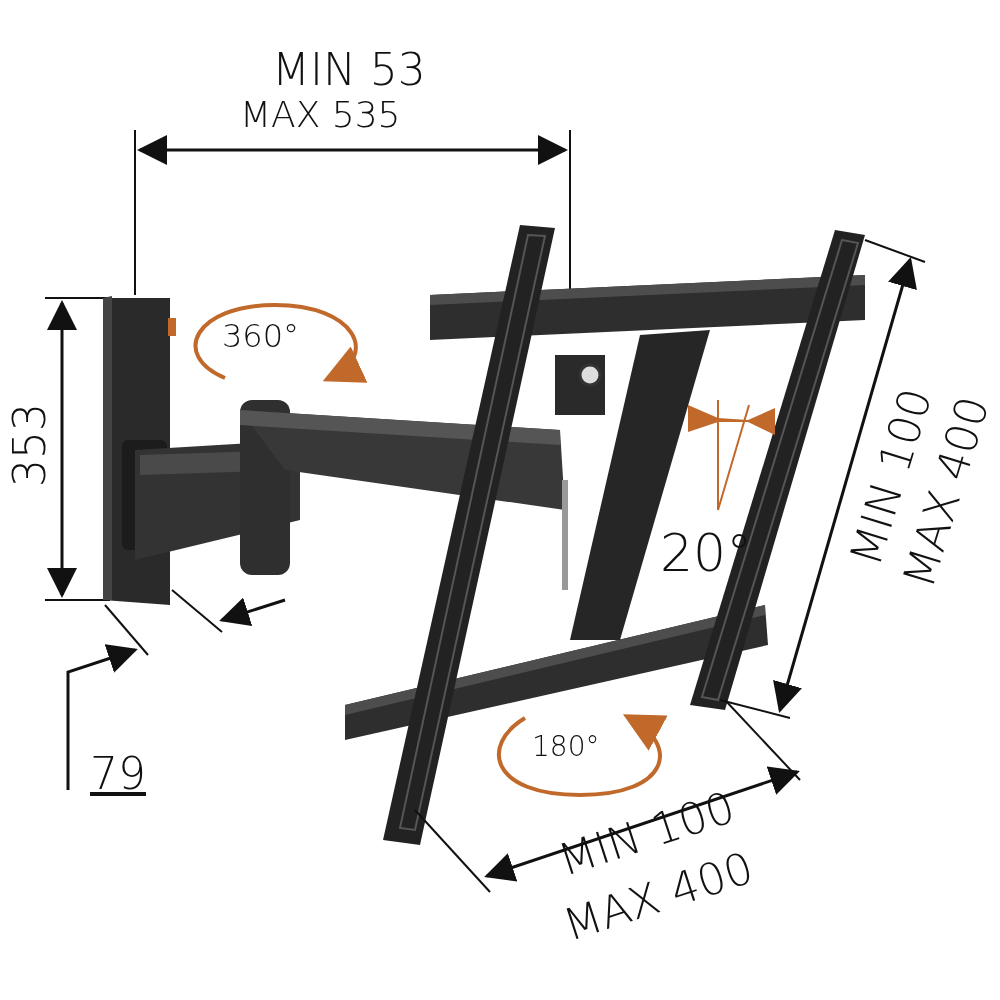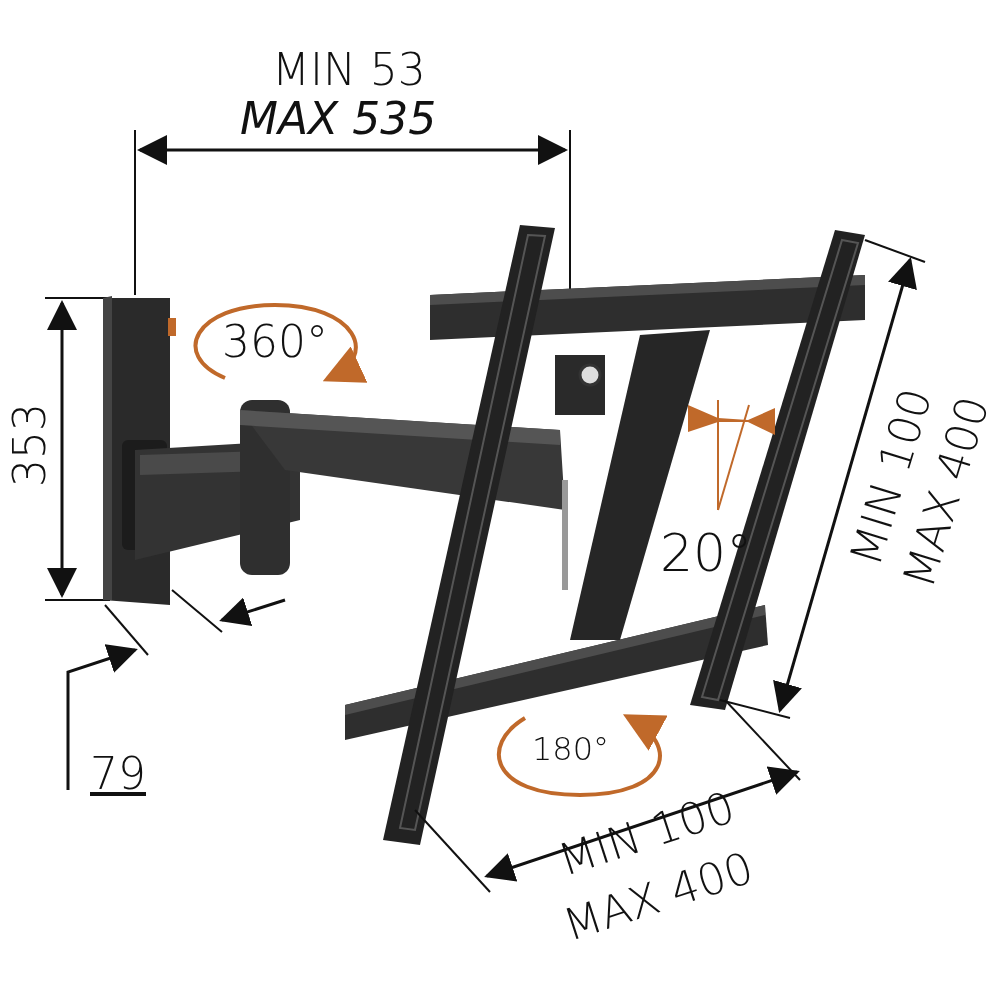--- a/index.html
+++ b/index.html
@@ -93,28 +93,28 @@
     </g>
 
     <g>
       <line x1="415" y1="810" x2="490" y2="892" stroke="#111" stroke-width="2"></line>
       <line x1="725" y1="700" x2="800" y2="780" stroke="#111" stroke-width="2"></line>
       <line x1="487" y1="876" x2="797" y2="772" stroke="#111" stroke-width="3" marker-start="url(#arr)" marker-end="url(#arr)"></line>
     </g>
   </svg>
 
   <div class="lbl" style="left:272px;top:48px;font-size:44px;">MIN 53</div>
-  <div class="lbl" style="left:240px;top:97px;font-size:44px;font-style:italic;">MAX 535</div>
+  <div class="lbl" style="left:240px;top:97px;font-size:36px;">MAX 535</div>
 
   <div class="lbl" style="left:-10px;top:425px;font-size:44px;transform:rotate(-90deg);transform-origin:center;width:80px;text-align:center;">353</div>
 
   <div class="lbl" style="left:90px;top:752px;font-size:44px;text-decoration:underline;">79</div>
 
-  <div class="lbl" style="left:222px;top:320px;font-size:44px;">360°</div>
-  <div class="lbl" style="left:532px;top:733px;font-size:32px;">180°</div>
+  <div class="lbl" style="left:222px;top:320px;font-size:32px;">360°</div>
+  <div class="lbl" style="left:532px;top:733px;font-size:28px;">180°</div>
   <div class="lbl" style="left:660px;top:527px;font-size:52px;">20°</div>
 
   <div class="lbl" style="left:800px;top:455px;font-size:44px;transform:rotate(-73deg);transform-origin:center;">MIN 100</div>
   <div class="lbl" style="left:848px;top:470px;font-size:44px;transform:rotate(-73deg);transform-origin:center;">MAX 400</div>
 
   <div class="lbl" style="left:560px;top:840px;font-size:44px;transform:rotate(-18deg);transform-origin:left center;">MIN 100</div>
   <div class="lbl" style="left:565px;top:905px;font-size:44px;transform:rotate(-18deg);transform-origin:left center;">MAX 400</div>
 </div>
 
 </body></html>

